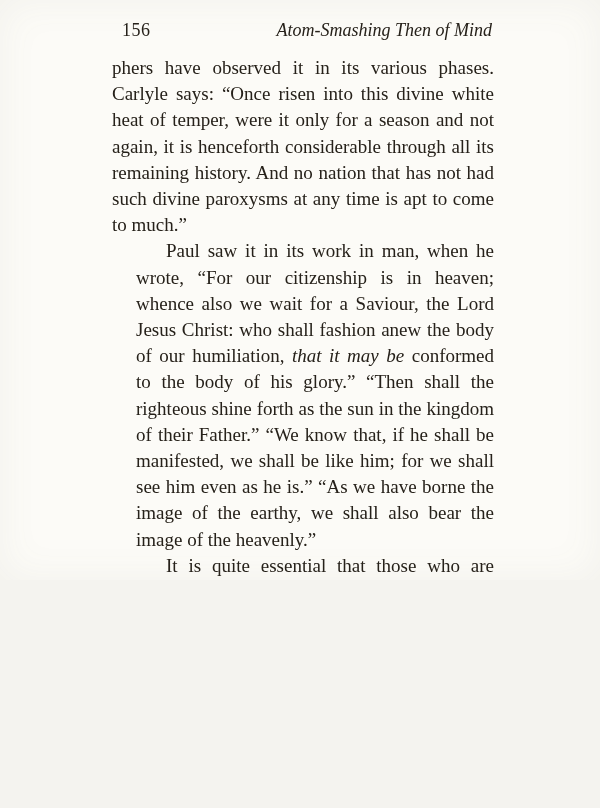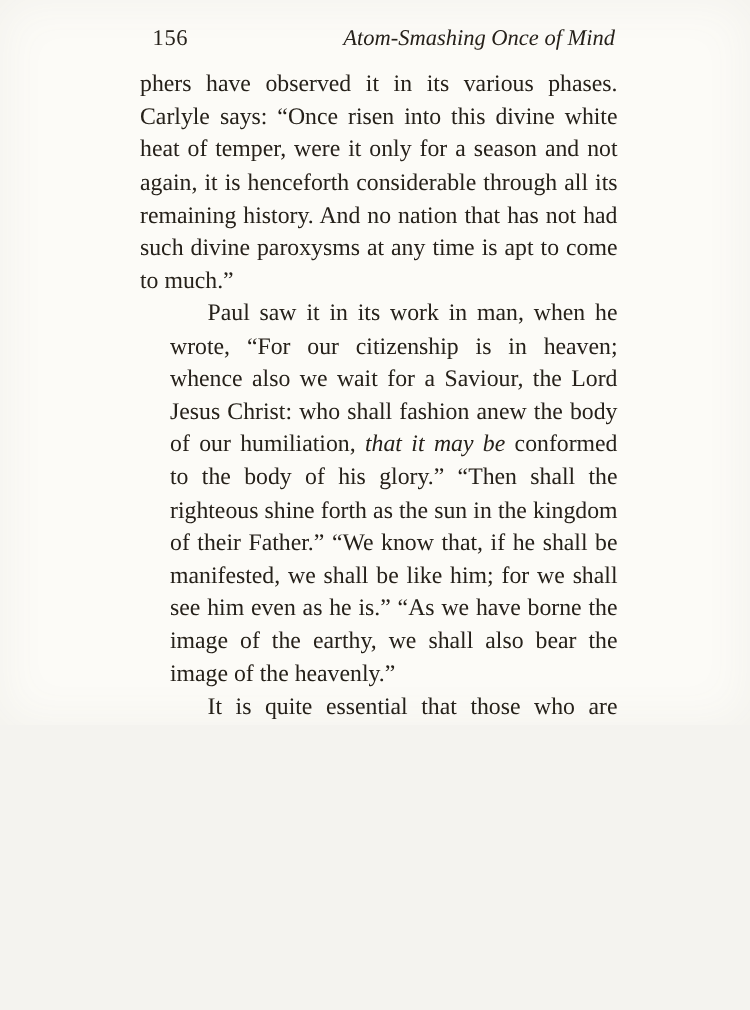--- a/index.html
+++ b/index.html
@@ -62,21 +62,21 @@
     opacity: 0.65;
   }
 </style>
 </head>
 <body>
 
 <div class="scan-page">
 
   <header class="page-header">
     <span class="page-number">156</span>
-    <span class="running-title">Atom-Smashing Once of Mind</span>
+    <span class="running-title">Atom-Smashing Then of Mind</span>
   </header>
 
   <main class="page-body">
 
     <p class="para">phers have observed it in its various phases. Carlyle says: “Once risen into this divine white heat of temper, were it only for a season and not again, it is henceforth considerable through all its remaining history. And no nation that has not had such divine paroxysms at any time is apt to come to much.”</p>
 
     <p class="para indent"><span>Paul saw it in its work in man, when he wrote, “For our citizenship is in heaven; whence also we wait for a Saviour, the Lord Jesus Christ: who shall fashion anew the body of our humiliation, </span><em>that it may be</em><span> conformed to the body of his glory.” “Then shall the righteous shine forth as the sun in the kingdom of their Father.” “We know that, if he shall be manifested, we shall be like him; for we shall see him even as he is.” “As we have borne the image of the earthy, we shall also bear the image of the heavenly.”</span></p>
 
     <p class="para indent">It is quite essential that those who are striving for “the prize of the high calling of God in Christ Jesus” cling to their ideal as real. It should not be regarded in the light of a past event or of a future achievement, but as fulfillment here and now. This is illustrated in the communion of Moses and Elijah with Jesus on the mount, Moses representing the law, Elijah its fulfillment. Jesus is the I AM, in which both the past and the future are joined. But Peter, not understanding the lesson, wanted to make three tabernacles, representing the tendency of man to separate and localize that which is spiritual and</p>
 

